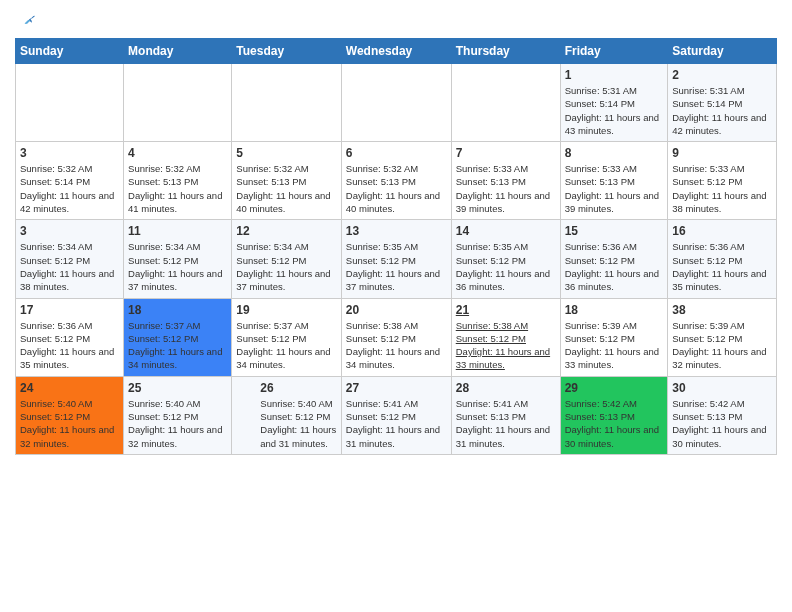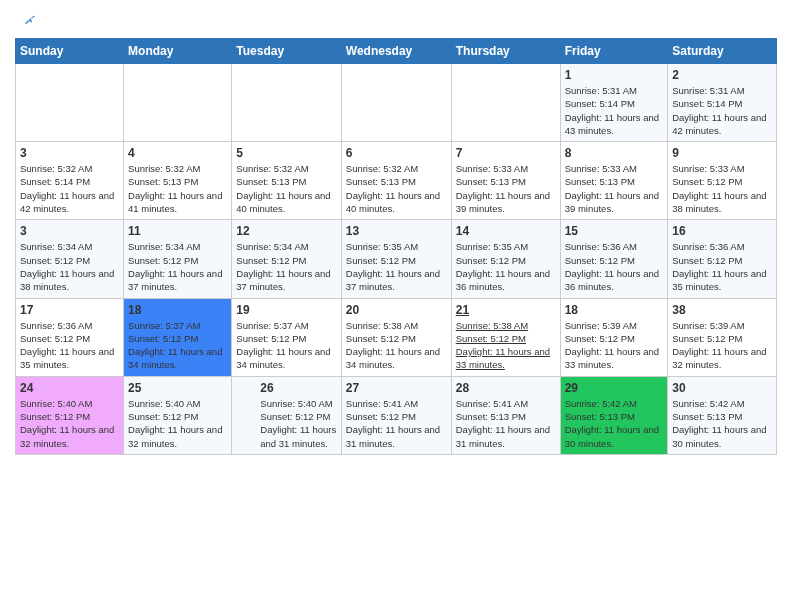--- a/index.html
+++ b/index.html
@@ -273,21 +273,21 @@
 Daylight: 11 hours and 33 minutes.</div>
         </td>
         <td style="background: rgb(255, 255, 255);">
           <span class="day-num">38</span>
           <div class="day-info" style="white-space: pre-line;">Sunrise: 5:39 AM
 Sunset: 5:12 PM
 Daylight: 11 hours and 32 minutes.</div>
         </td>
       </tr>
       <tr>
-        <td style="background: #f0abfc;">
+        <td style="background: #f97316;">
           <span class="day-num">24</span>
           <div class="day-info" style="white-space: pre-line;">Sunrise: 5:40 AM
 Sunset: 5:12 PM
 Daylight: 11 hours and 32 minutes.</div>
         </td>
         <td style="background: rgb(245, 248, 252);">
           <span class="day-num">25</span>
           <div class="day-info" style="white-space: pre-line;">Sunrise: 5:40 AM
 Sunset: 5:12 PM
 Daylight: 11 hours and 32 minutes.</div>

